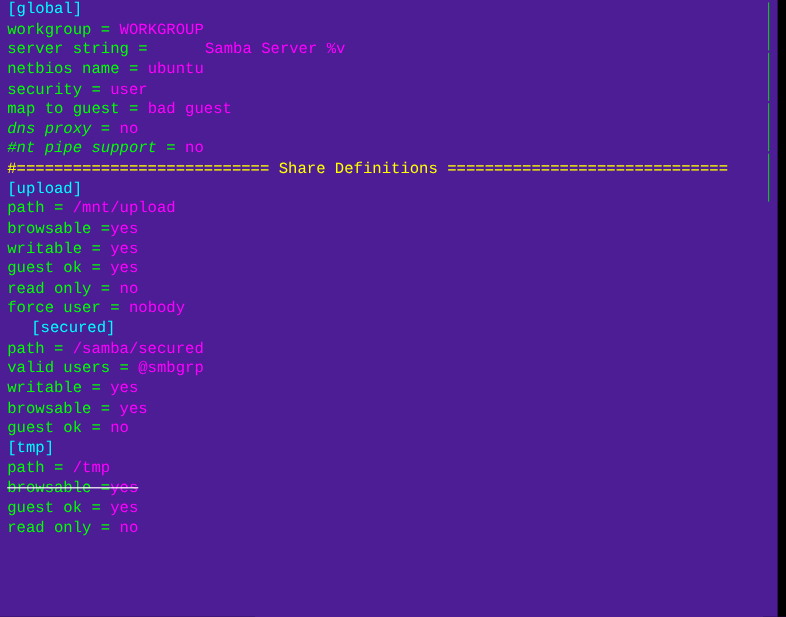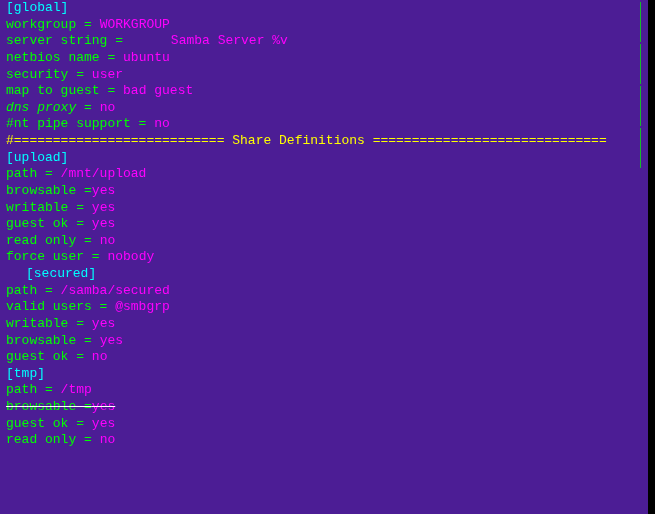--- a/index.html
+++ b/index.html
@@ -60,21 +60,21 @@
 
 <div id="terminal">
   <div id="content">
       <span class="line" style="color: rgb(0, 255, 255);">[global]</span>
       <span class="line"><span style="color: rgb(0, 255, 0);">workgroup = </span><span style="color: rgb(255, 0, 255);">WORKGROUP</span></span>
       <span class="line"><span style="color: rgb(0, 255, 0);">server string = </span><span style="color: rgb(255, 0, 255); margin-left: 40px;">Samba Server %v</span></span>
       <span class="line"><span style="color: rgb(0, 255, 0);">netbios name = </span><span style="color: rgb(255, 0, 255);">ubuntu</span></span>
       <span class="line"><span style="color: rgb(0, 255, 0);">security = </span><span style="color: rgb(255, 0, 255); margin-top: 18px;">user</span></span>
       <span class="line"><span style="color: rgb(0, 255, 0);">map to guest = </span><span style="color: rgb(255, 0, 255);">bad guest</span></span>
       <span class="line"><span style="color: rgb(0, 255, 0); font-style: italic;">dns proxy = </span><span style="color: rgb(255, 0, 255);">no</span></span>
-      <span class="line"><span style="color: rgb(0, 255, 0);">#nt pipe support = </span><span style="color: rgb(255, 0, 255);">no</span></span>
+      <span class="line"><span style="color: rgb(0, 255, 0); font-style: italic;">#nt pipe support = </span><span style="color: rgb(255, 0, 255);">no</span></span>
       <span class="line" style="color: rgb(0, 255, 0);"></span>
       <span class="line" style="color: rgb(255, 255, 0);">#=========================== Share Definitions ==============================</span>
       <span class="line" style="color: rgb(0, 255, 0);"></span>
       <span class="line" style="color: rgb(0, 255, 255);">[upload]</span>
       <span class="line"><span style="color: rgb(0, 255, 0);">path = </span><span style="color: rgb(255, 0, 255);">/mnt/upload</span></span>
       <span class="line"><span style="color: rgb(0, 255, 0);">browsable =</span><span style="color: rgb(255, 0, 255);">yes</span></span>
       <span class="line"><span style="color: rgb(0, 255, 0);">writable = </span><span style="color: rgb(255, 0, 255);">yes</span></span>
       <span class="line"><span style="color: rgb(0, 255, 0);">guest ok = </span><span style="color: rgb(255, 0, 255);">yes</span></span>
       <span class="line"><span style="color: rgb(0, 255, 0);">read only = </span><span style="color: rgb(255, 0, 255);">no</span></span>
       <span class="line"><span style="color: rgb(0, 255, 0);">force user = </span><span style="color: rgb(255, 0, 255);">nobody</span></span>

